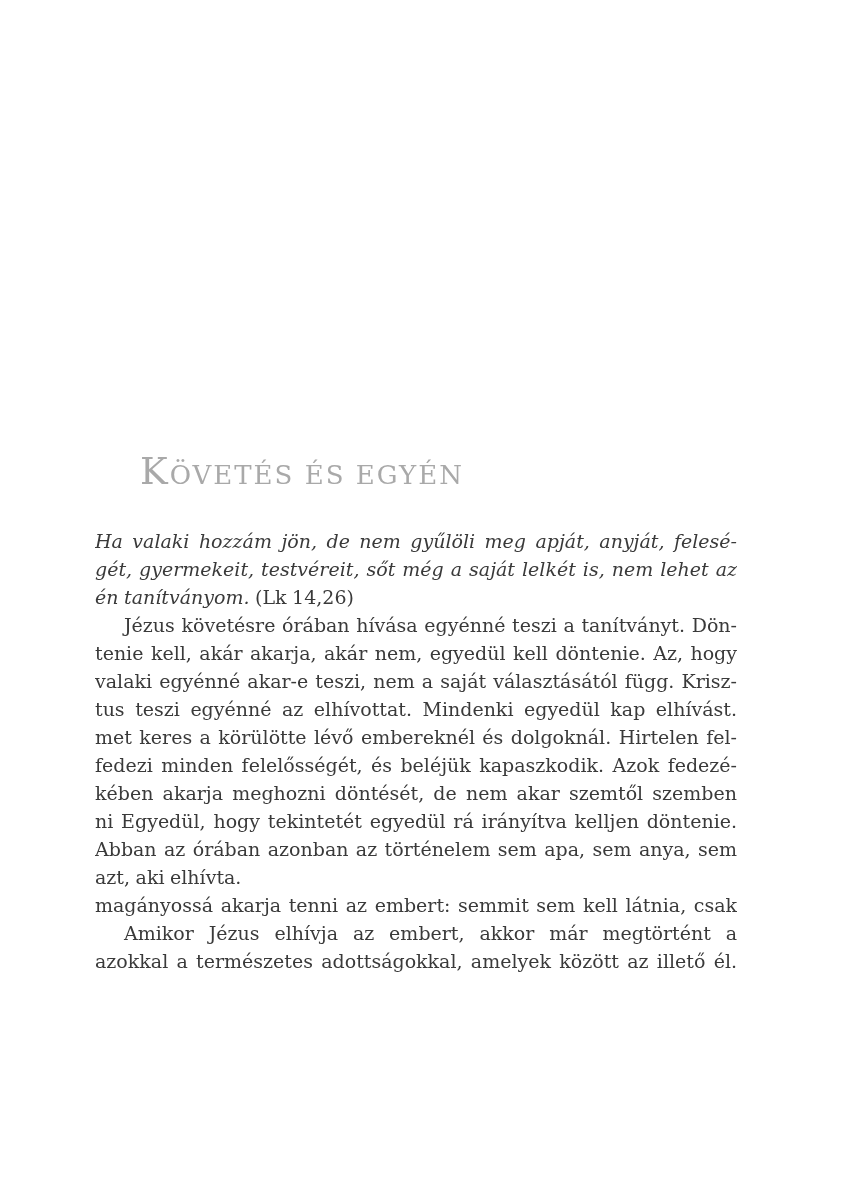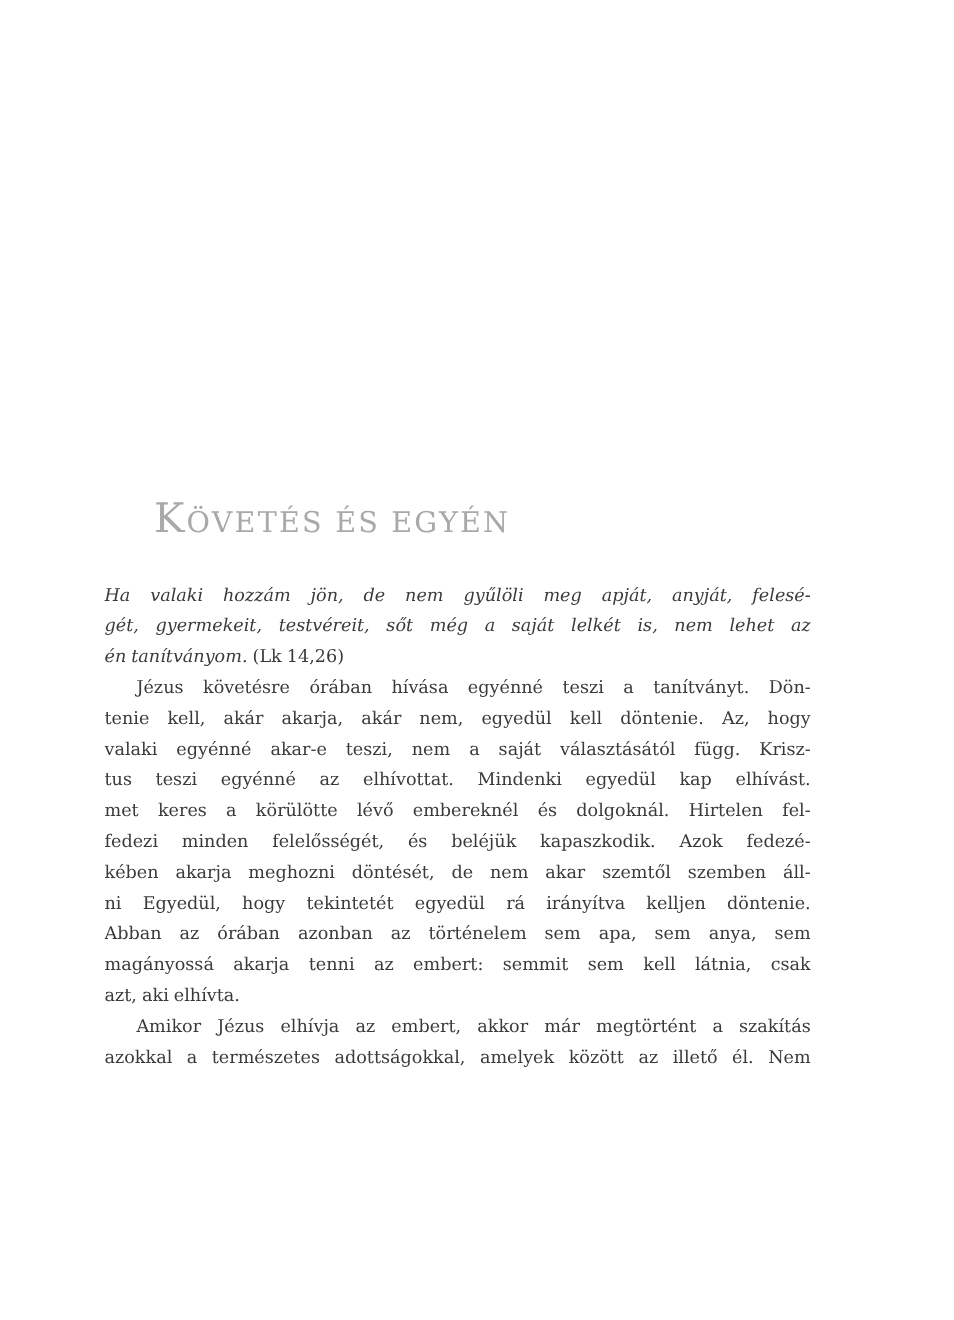--- a/index.html
+++ b/index.html
@@ -30,21 +30,21 @@
   }
   .heading::first-letter {
     font-size: 37px;
     letter-spacing: 2px;
   }
   .content {
     position: absolute;
     left: 95px;
     top: 527px;
     width: 642px;
-    font-size: 16px;
+    font-size: 19px;
   }
   .line {
     height: 28px;
     line-height: 28px;
     text-align: justify;
     text-align-last: justify;
     overflow: hidden;
     word-spacing: -0.5px;
   }
   .line.flush {
@@ -75,22 +75,22 @@
         <div>
           <div class="line indent">Jézus követésre órában hívása egyénné teszi a tanítványt. Dön-</div>
           <div class="line">tenie kell, akár akarja, akár nem, egyedül kell döntenie. Az, hogy</div>
           <div class="line">valaki egyénné akar-e teszi, nem a saját választásától függ. Krisz-</div>
           <div class="line">tus teszi egyénné az elhívottat. Mindenki egyedül kap elhívást.</div>
           <div class="line">met keres a körülötte lévő embereknél és dolgoknál. Hirtelen fel-</div>
           <div class="line">fedezi minden felelősségét, és beléjük kapaszkodik. Azok fedezé-</div>
           <div class="line">kében akarja meghozni döntését, de nem akar szemtől szemben áll-</div>
           <div class="line">ni Egyedül, hogy tekintetét egyedül rá irányítva kelljen döntenie.</div>
           <div class="line">Abban az órában azonban az történelem sem apa, sem anya, sem</div>
+          <div class="line flush">azt, aki elhívta.</div>
           <div class="line">magányossá akarja tenni az embert: semmit sem kell látnia, csak</div>
-          <div class="line flush">azt, aki elhívta.</div>
         </div>
         <div>
           <div class="line indent">Amikor Jézus elhívja az embert, akkor már megtörtént a szakítás</div>
           <div class="line">azokkal a természetes adottságokkal, amelyek között az illető él. Nem</div>
         </div>
       </div>
   </div>
 </div>
 
 </body></html>

